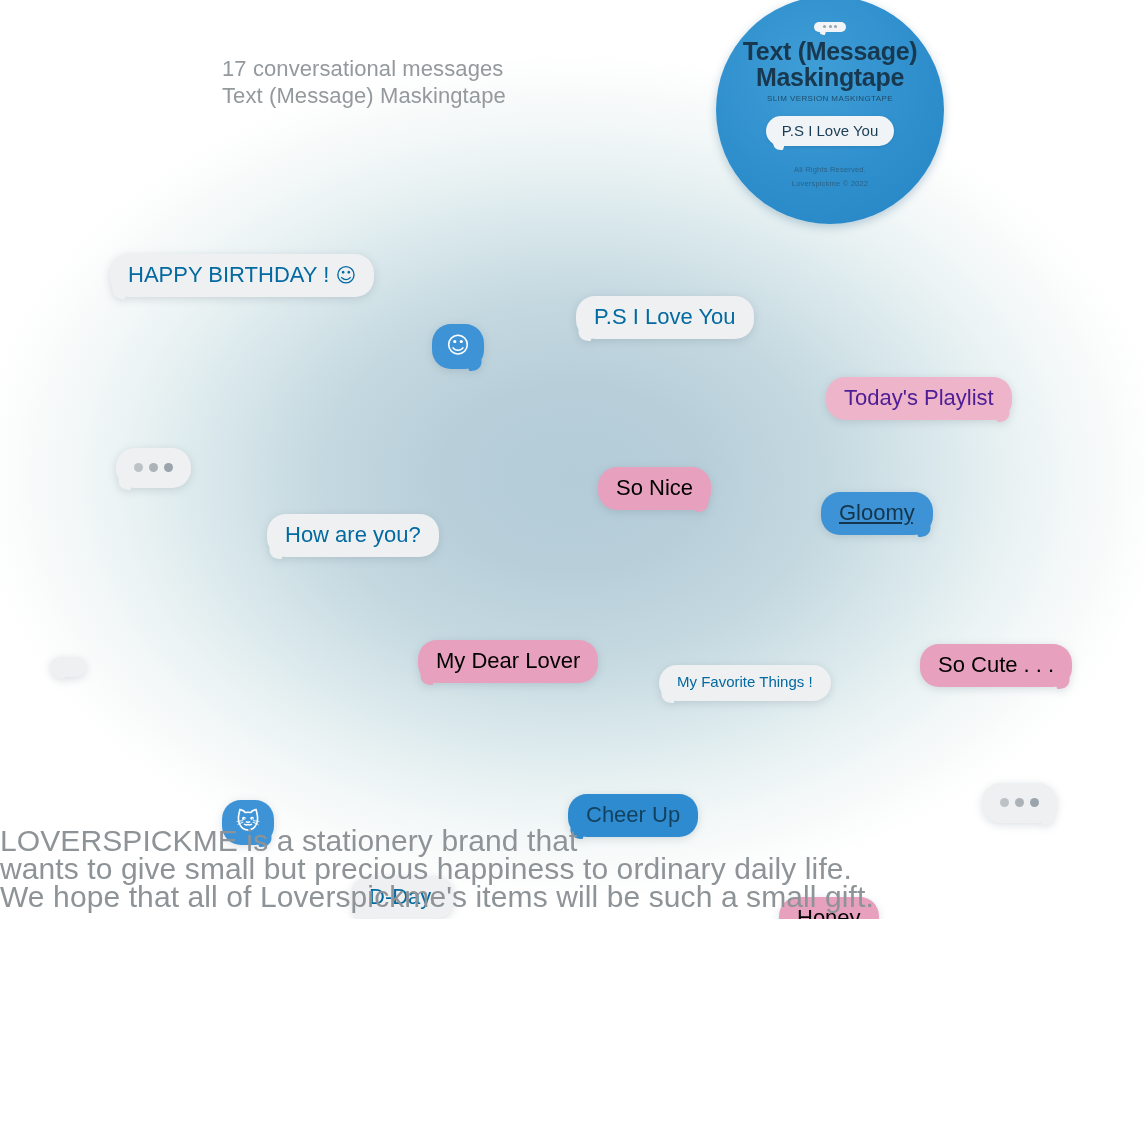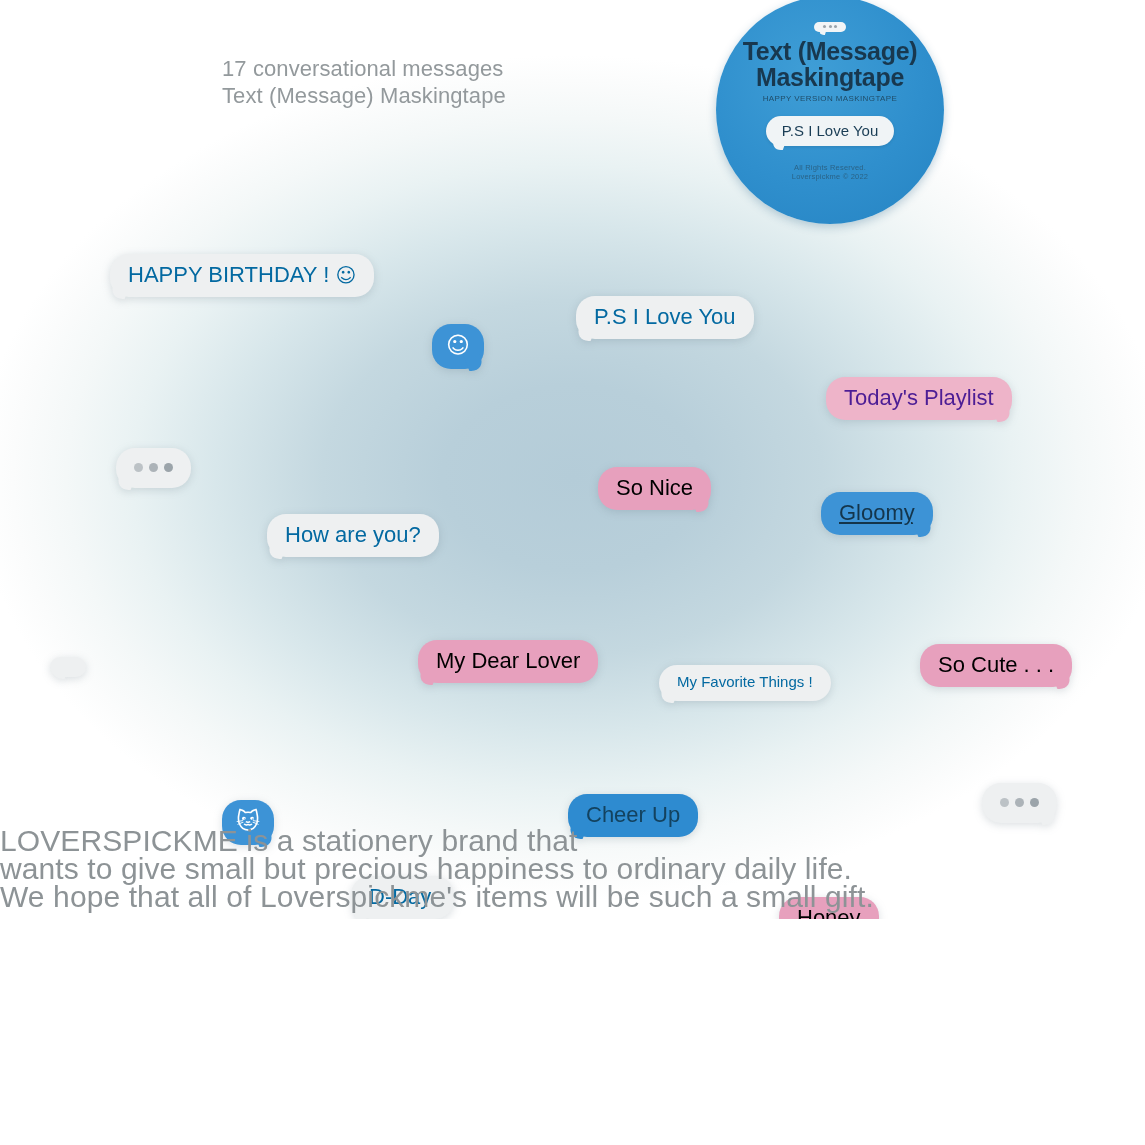--- a/index.html
+++ b/index.html
@@ -120,21 +120,21 @@
     width: 13px;
     height: 12px;
     background: #f0f4f6;
     border-radius: 0 0 0 11px;
     transform: skewX(-20deg);
   }
   .badge-foot {
     margin-top: 17px;
     color: #2a6387;
     font-size: 7.5px;
-    line-height: 9px;
+    line-height: 14px;
     text-align: center;
     letter-spacing: 0.2px;
     white-space: pre-line;
   }
 
   
   .bubble {
     position: absolute;
     border-radius: 19px;
     padding: 9px 18px 11px;
@@ -219,21 +219,21 @@
 <span>Text (Message) Maskingtape</span></div>
 
   <div class="badge">
     <div class="badge-mini-bubble">
       <i></i>
         <i></i>
         <i></i>
     </div>
     <div class="badge-title">Text (Message)
 Maskingtape</div>
-    <div class="badge-sub">HAPPY VERSION MASKINGTAPE</div>
+    <div class="badge-sub">SLIM VERSION MASKINGTAPE</div>
     <div class="badge-pill">P.S I Love You</div>
     <div class="badge-foot">All Rights Reserved.
 Loverspickme © 2022</div>
   </div>
 
   <div id="bubbles">
       <div class="bubble gray tail-left" style="left: 110px; top: 254px; font-size: 22px;"><span>HAPPY BIRTHDAY ! </span><span class="emoji-inline">☺</span><span class="tail"></span></div>
       <div class="bubble gray tail-left" style="left: 576px; top: 296px; font-size: 22px;"><span>P.S I Love You</span><span class="tail"></span></div>
       <div class="bubble blue tail-right emoji-b" style="left: 432px; top: 324px; font-size: 22px;"><span class="emoji-glyph">☺</span><span class="tail"></span></div>
       <div class="bubble pink-light tail-right" style="left: 826px; top: 377px; font-size: 22px;"><span>Today's Playlist</span><span class="tail"></span></div>

